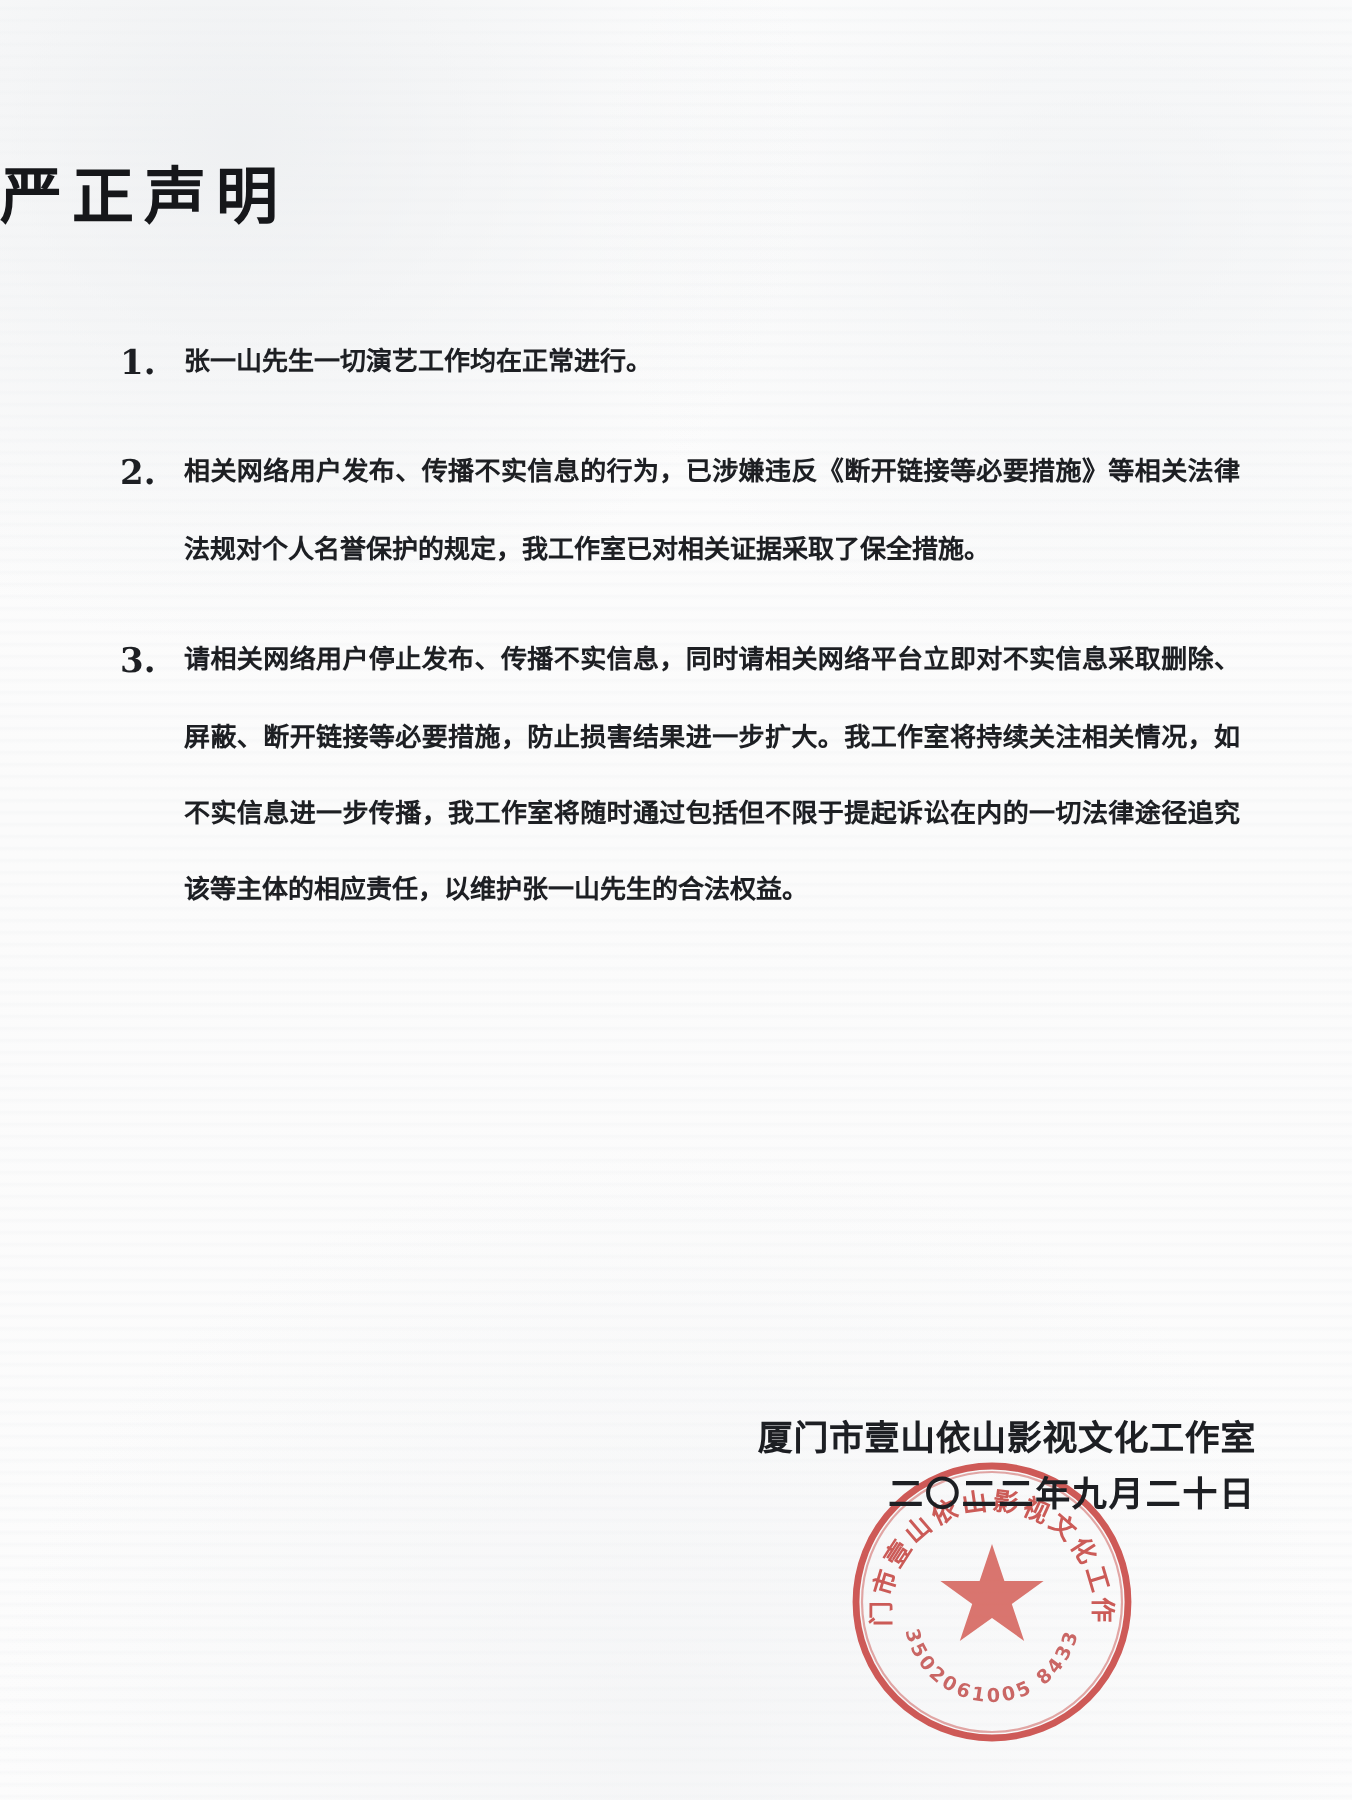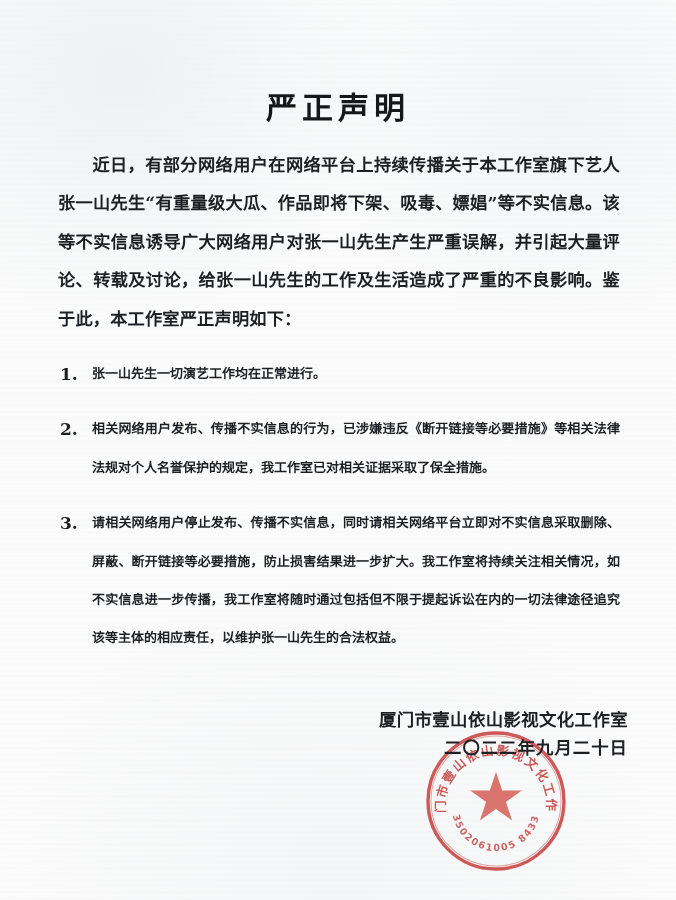--- a/index.html
+++ b/index.html
@@ -36,24 +36,24 @@
       180deg,
       rgba(245,246,247,0) 0px,
       rgba(245,246,247,0) 3px,
       rgba(238,240,242,0.55) 4px,
       rgba(245,246,247,0) 6px
     );
   }
 
   .doc-title {
     position: absolute;
-    top: 62px;
+    top: 52px;
     left: 0;
     right: 0;
-    text-align: center;
+    text-align: left;
     font-size: 31px;
     font-weight: 700;
     letter-spacing: 5px;
     color: #16171a;
     font-family: "DejaVu Serif", "Liberation Serif", serif;
   }
 
   .body-block {
     position: absolute;
     left: 58px;
@@ -176,21 +176,20 @@
 </head>
 <body>
 
 <div class="page">
   <div class="scan-noise"></div>
 
   <h1 class="doc-title">严正声明</h1>
 
   <div class="body-block">
 
-    <p class="para lead">近日，有部分网络用户在网络平台上持续传播关于本工作室旗下艺人张一山先生“有重量级大瓜、作品即将下架、吸毒、嫖娼”等不实信息。该等不实信息诱导广大网络用户对张一山先生产生严重误解，并引起大量评论、转载及讨论，给张一山先生的工作及生活造成了严重的不良影响。鉴于此，本工作室严正声明如下：</p>
 
     <ol class="numbered">
       <li>
         <span class="num-marker">1.</span>
         <span class="item-text">张一山先生一切演艺工作均在正常进行。</span>
       </li>
       <li>
         <span class="num-marker">2.</span>
         <span class="item-text">相关网络用户发布、传播不实信息的行为，已涉嫌违反《断开链接等必要措施》等相关法律法规对个人名誉保护的规定，我工作室已对相关证据采取了保全措施。</span>
       </li>

